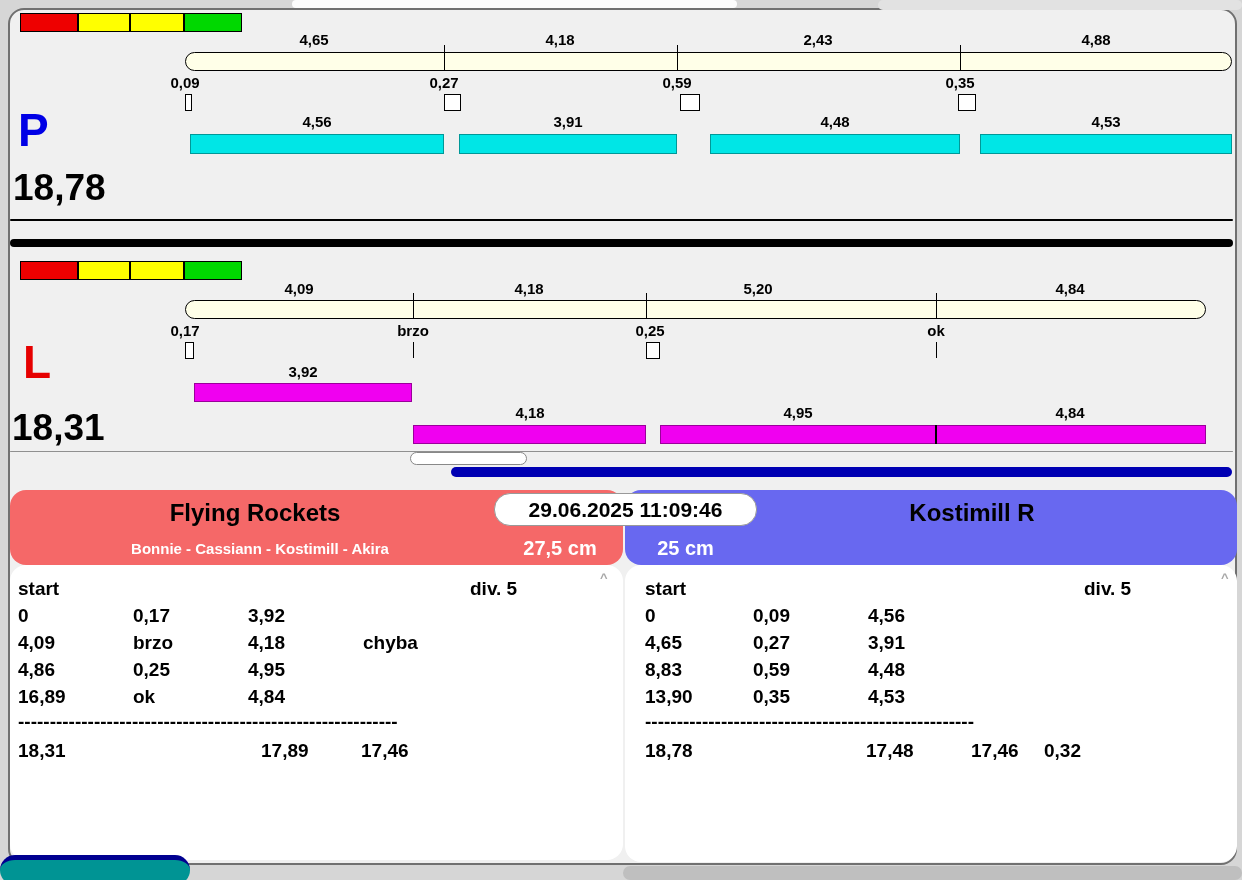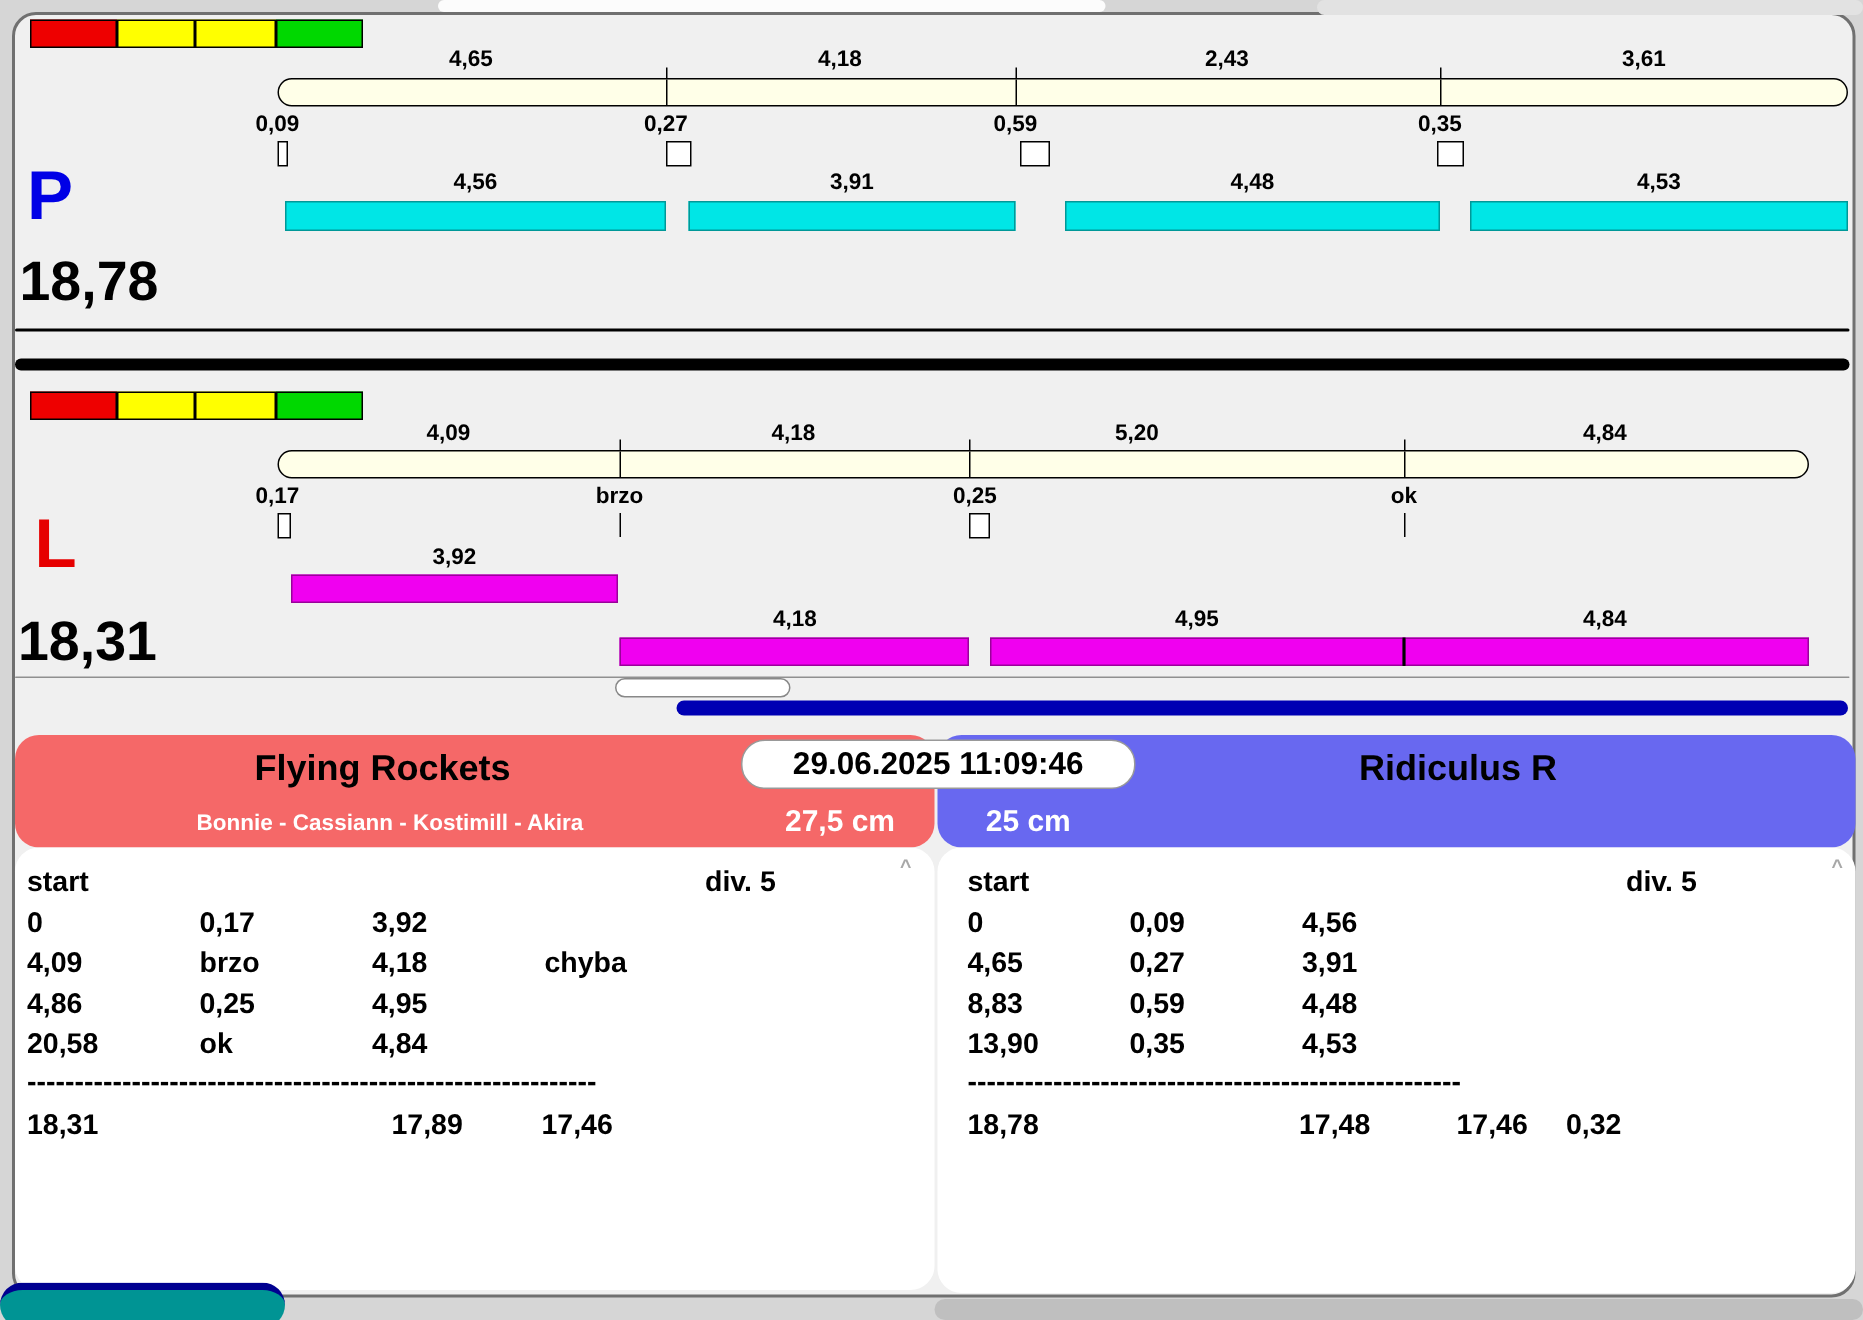--- a/index.html
+++ b/index.html
@@ -34,21 +34,21 @@
 <div class="abs" style="left:8px;top:8px;width:1225px;height:853px;background:#f0f0f0;border:2px solid #707070;z-index:1"></div>
 
 <div class="light" style="left:20px;top:13px;width:56px;background:#ee0000;z-index:2"></div>
 <div class="light" style="left:78px;top:13px;width:50px;background:#ffff00;z-index:2"></div>
 <div class="light" style="left:130px;top:13px;width:52px;background:#ffff00;z-index:2"></div>
 <div class="light" style="left:184px;top:13px;width:56px;background:#00d800;z-index:2"></div>
 
 <div class="txt ctr lbl" style="left:269px;top:31px;width:90px;z-index:2">4,65</div>
 <div class="txt ctr lbl" style="left:515px;top:31px;width:90px;z-index:2">4,18</div>
 <div class="txt ctr lbl" style="left:773px;top:31px;width:90px;z-index:2">2,43</div>
-<div class="txt ctr lbl" style="left:1051px;top:31px;width:90px;z-index:2">3,61</div>
+<div class="txt ctr lbl" style="left:1051px;top:31px;width:90px;z-index:2">4,88</div>
 
 <div class="tick" style="left:444px;top:45px;width:1px;height:7px;z-index:2"></div>
 <div class="tick" style="left:677px;top:45px;width:1px;height:7px;z-index:2"></div>
 <div class="tick" style="left:960px;top:45px;width:1px;height:7px;z-index:2"></div>
 
 <div class="abs cream" style="left:185px;top:52px;width:1045px;height:17px;z-index:2">
   <div class="tick" style="left:258px;top:0;width:1px;height:17px"></div>
   <div class="tick" style="left:491px;top:0;width:1px;height:17px"></div>
   <div class="tick" style="left:774px;top:0;width:1px;height:17px"></div>
 </div>
@@ -125,21 +125,21 @@
 
 <div class="abs" style="left:10px;top:451px;width:1223px;height:1px;background:#909090;z-index:2"></div>
 
 <div class="abs" style="left:410px;top:452px;width:115px;height:11px;background:#fff;border:1px solid #888;z-index:3"></div>
 <div class="abs" style="left:451px;top:467px;width:781px;height:10px;background:#0000b3;z-index:3"></div>
 
 <div class="abs" style="left:10px;top:490px;width:613px;height:75px;background:#f56868;z-index:2"></div>
 <div class="abs" style="left:625px;top:490px;width:612px;height:75px;background:#6868f0;z-index:2"></div>
 
 <div class="txt ctr" style="left:10px;top:499px;width:490px;font-size:24px;z-index:3">Flying Rockets</div>
-<div class="txt ctr" style="left:757px;top:499px;width:430px;font-size:24px;z-index:3">Ridiculus R</div>
+<div class="txt ctr" style="left:757px;top:499px;width:430px;font-size:24px;z-index:3">Kostimill R</div>
 
 <div class="txt ctr" style="left:15px;top:540px;width:490px;font-size:15px;color:#fff;z-index:3">Bonnie - Cassiann - Kostimill - Akira</div>
 <div class="txt ctr" style="left:500px;top:537px;width:120px;font-size:20px;color:#fff;z-index:3">27,5 cm</div>
 <div class="txt ctr" style="left:628px;top:537px;width:115px;font-size:20px;color:#fff;z-index:3">25 cm</div>
 <div class="txt ctr" style="left:765px;top:564px;width:455px;font-size:15px;color:#fff;z-index:3">Ridiculus - Rico - Kiwi - Flash</div>
 
 <div class="abs ctr" style="left:494px;top:493px;width:261px;height:31px;background:#fff;border:1px solid #999;font-size:21px;line-height:31px;z-index:4">
   <span>29.06.2025 11:09:46</span>
 </div>
 
@@ -159,21 +159,21 @@
 <span class="txt cell" style="left:18px;top:632px;z-index:3">4,09</span>
 <span class="txt cell" style="left:133px;top:632px;z-index:3">brzo</span>
 <span class="txt cell" style="left:248px;top:632px;z-index:3">4,18</span>
 <span class="txt cell" style="left:363px;top:632px;z-index:3">chyba</span>
 
 <span class="txt cell" style="left:18px;top:659px;z-index:3">4,86</span>
 <span class="txt cell" style="left:133px;top:659px;z-index:3">0,25</span>
 <span class="txt cell" style="left:248px;top:659px;z-index:3">4,95</span>
 <span class="txt cell" style="left:363px;top:659px;z-index:3"></span>
 
-<span class="txt cell" style="left:18px;top:686px;z-index:3">20,58</span>
+<span class="txt cell" style="left:18px;top:686px;z-index:3">16,89</span>
 <span class="txt cell" style="left:133px;top:686px;z-index:3">ok</span>
 <span class="txt cell" style="left:248px;top:686px;z-index:3">4,84</span>
 <span class="txt cell" style="left:363px;top:686px;z-index:3"></span>
 
 <span class="txt cell" style="left:18px;top:711px;z-index:3">------------------------------------------------------------</span>
 
 <span class="txt cell" style="left:18px;top:740px;z-index:3">18,31</span>
 <span class="txt cell" style="left:261px;top:740px;z-index:3">17,89</span>
 <span class="txt cell" style="left:361px;top:740px;z-index:3">17,46</span>
 

